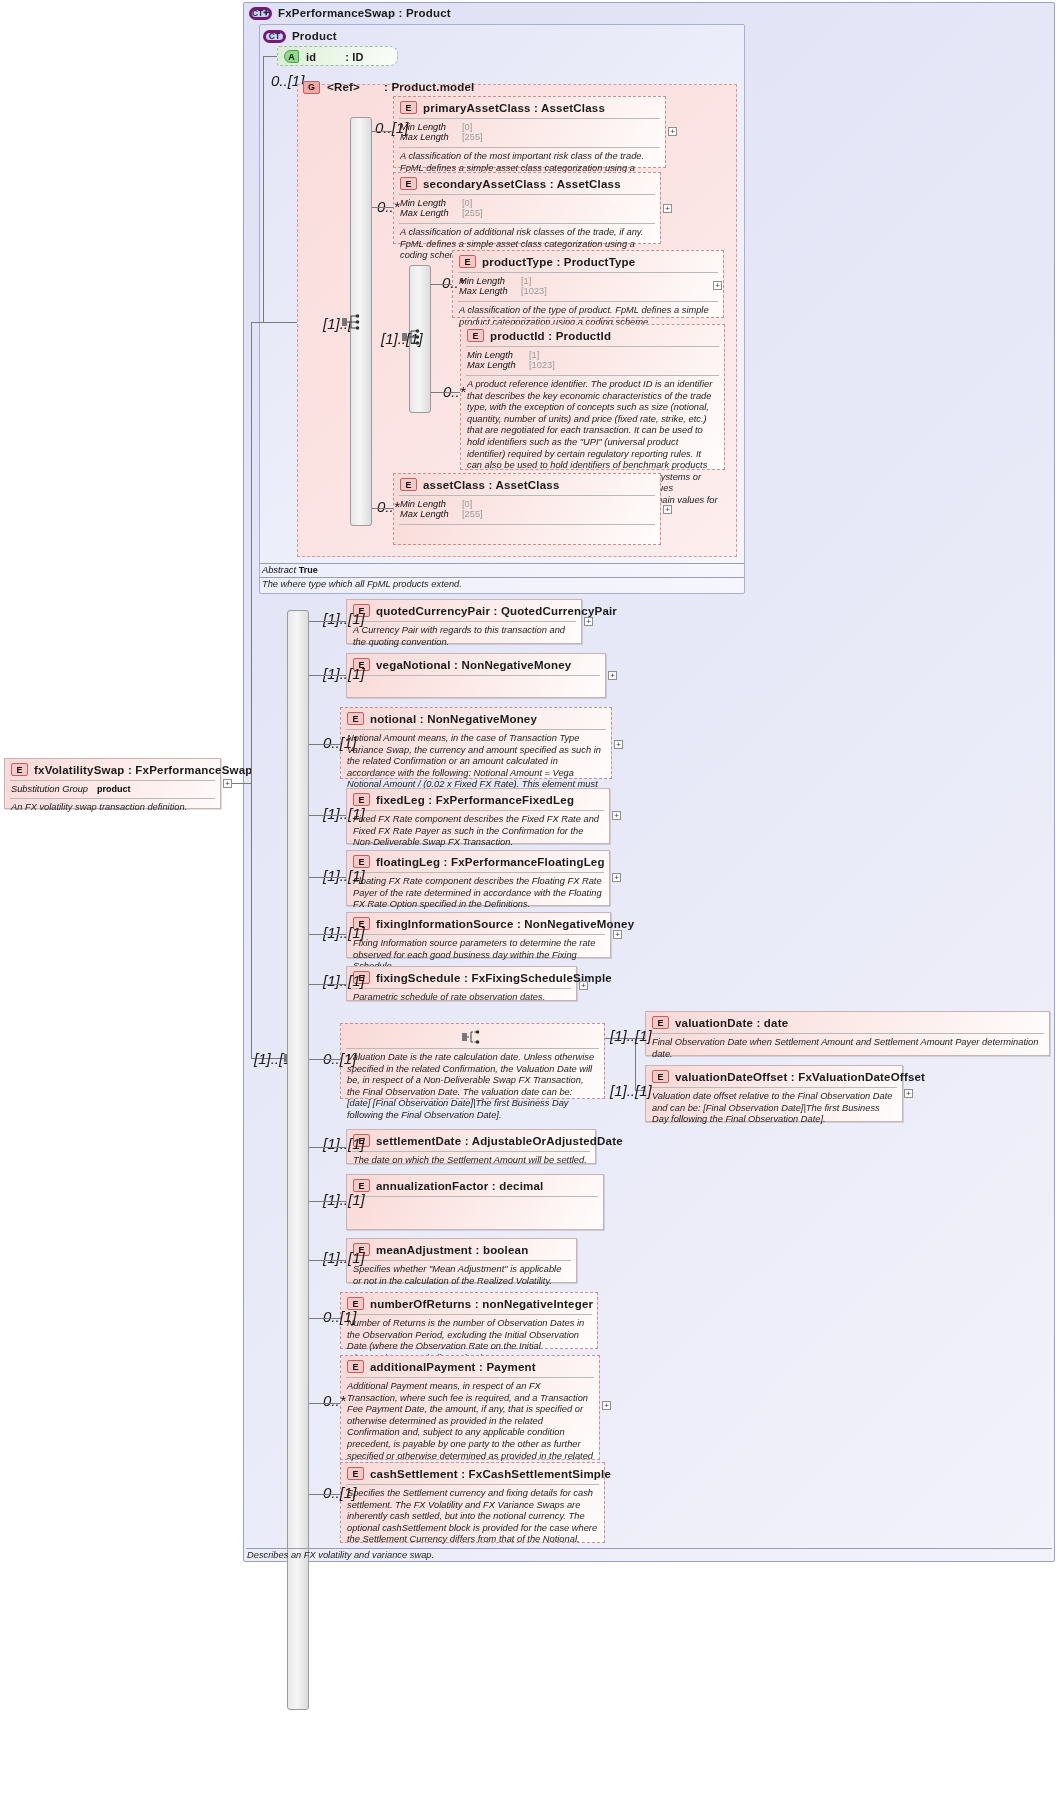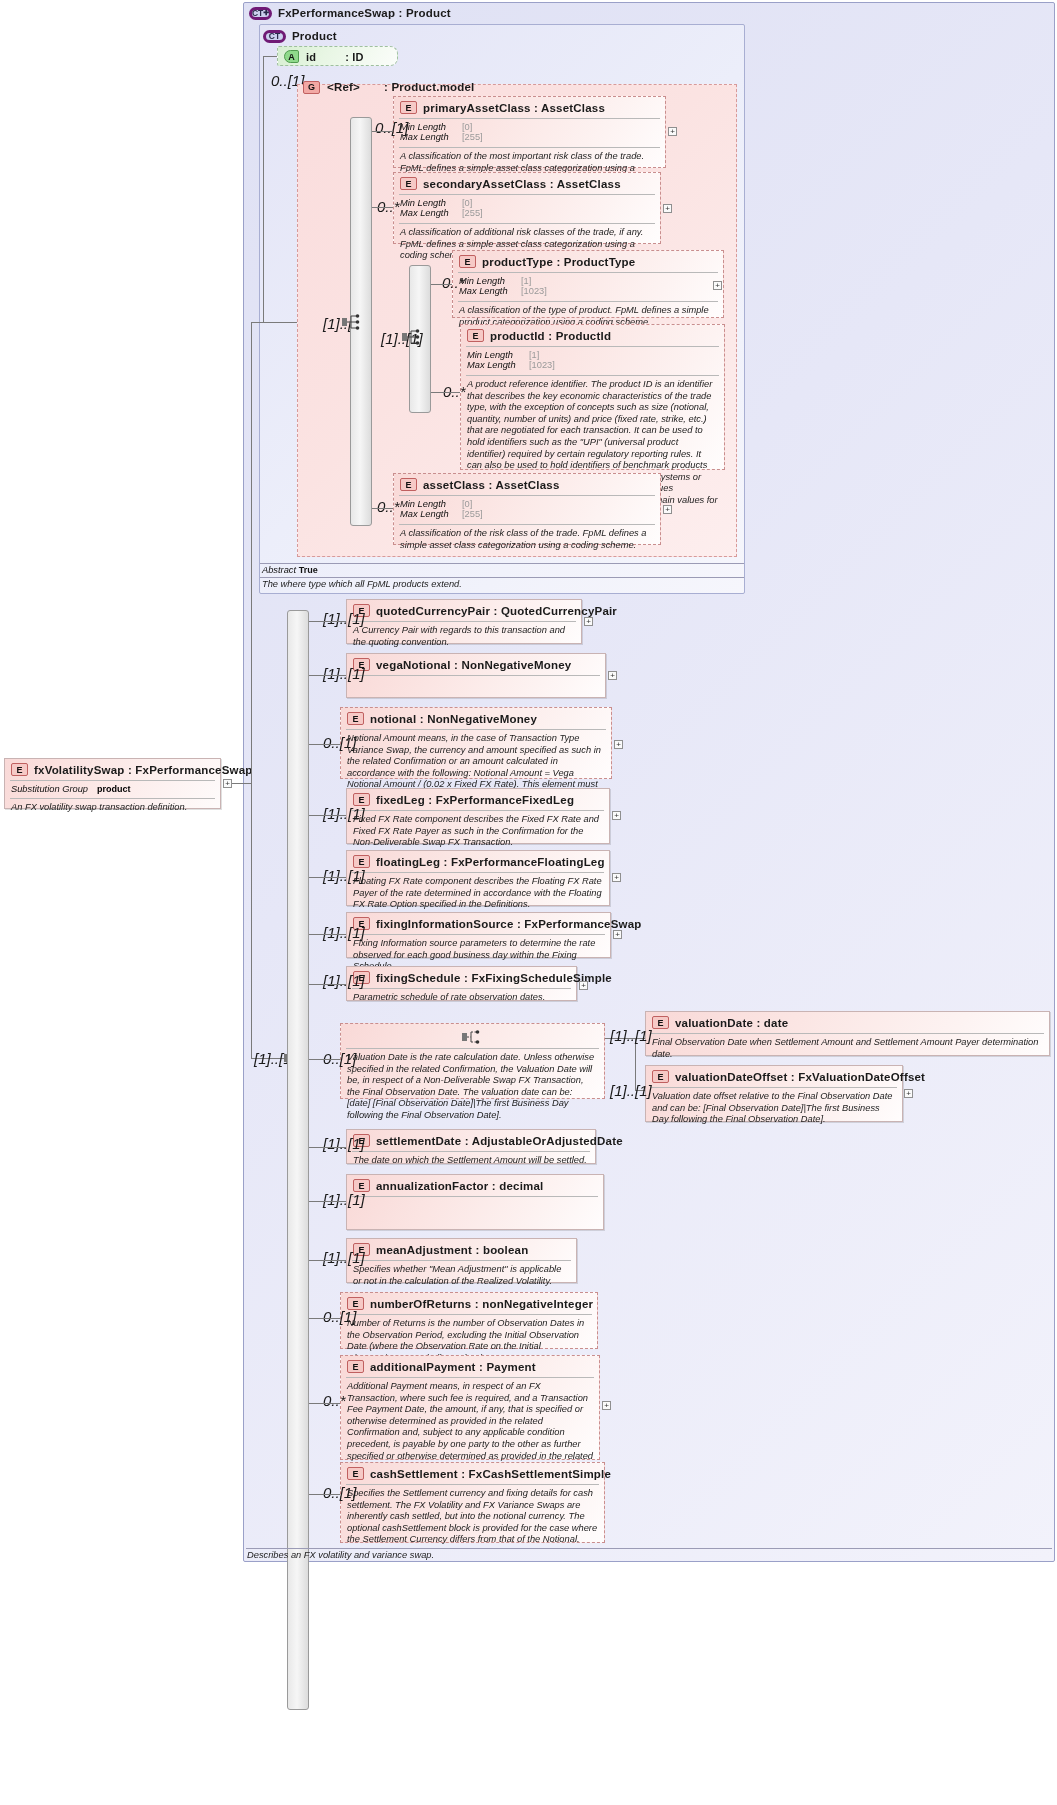--- a/index.html
+++ b/index.html
@@ -320,23 +320,20 @@
       <div style="display:flex;">
         <span class="facet-label" style="width:62px;">Min Length</span>
         <span class="facet-val">[0]</span>
       </div>
       <div style="display:flex;">
         <span class="facet-label" style="width:62px;">Max Length</span>
         <span class="facet-val">[255]</span>
       </div>
     </div>
     <div class="el-sep" style="margin-top:1px;"></div>
-    <div class="el-body">
-      <div class="desc">A classification of the risk class of the trade. FpML defines a simple asset class categorization using a coding scheme.</div>
-    </div>
   </div>
   <div class="card" style="left:377px; top:498px;">0..*</div>
   <div class="plus" style="left:663px; top:505px;"></div>
   <div class="ln ln-h" style="left:372px; top:508px; width:21px;"></div>
 
   <div class="rule" style="left:260px; top:563px; width:484px;"></div>
   <div class="kv-row" style="left:262px; top:565px; width:300px;">
     <span class="kv-k">Abstract</span>
     <span class="kv-v" style="">True</span>
   </div>
@@ -424,21 +421,21 @@
         <div class="desc">Floating FX Rate component describes the Floating FX Rate Payer of the rate determined in accordance with the Floating FX Rate Option specified in the Definitions.</div>
       </div>
   </div>
   <div class="card" style="left:323px; top:867px;">[1]..[1]</div>
   <div class="plus" style="left:612px; top:873px;"></div>
   <div class="ln ln-h" style="left:309px; top:877px; width:37px;"></div>
 
   <div class="box el" style="left:346px; top:912px; width:265px; height:46px;">
     <div class="el-hdrbar">
         <span class="chip chip-e">E</span>
-      <span class="hdr">fixingInformationSource : FxPerformanceSwap</span>
+      <span class="hdr">fixingInformationSource : NonNegativeMoney</span>
       </div>
     <div class="el-sep"></div>
     <div class="el-body">
         <div class="desc">Fixing Information source parameters to determine the rate observed for each good business day within the Fixing Schedule.</div>
       </div>
   </div>
   <div class="card" style="left:323px; top:924px;">[1]..[1]</div>
   <div class="plus" style="left:613px; top:930px;"></div>
   <div class="ln ln-h" style="left:309px; top:934px; width:37px;"></div>
 

